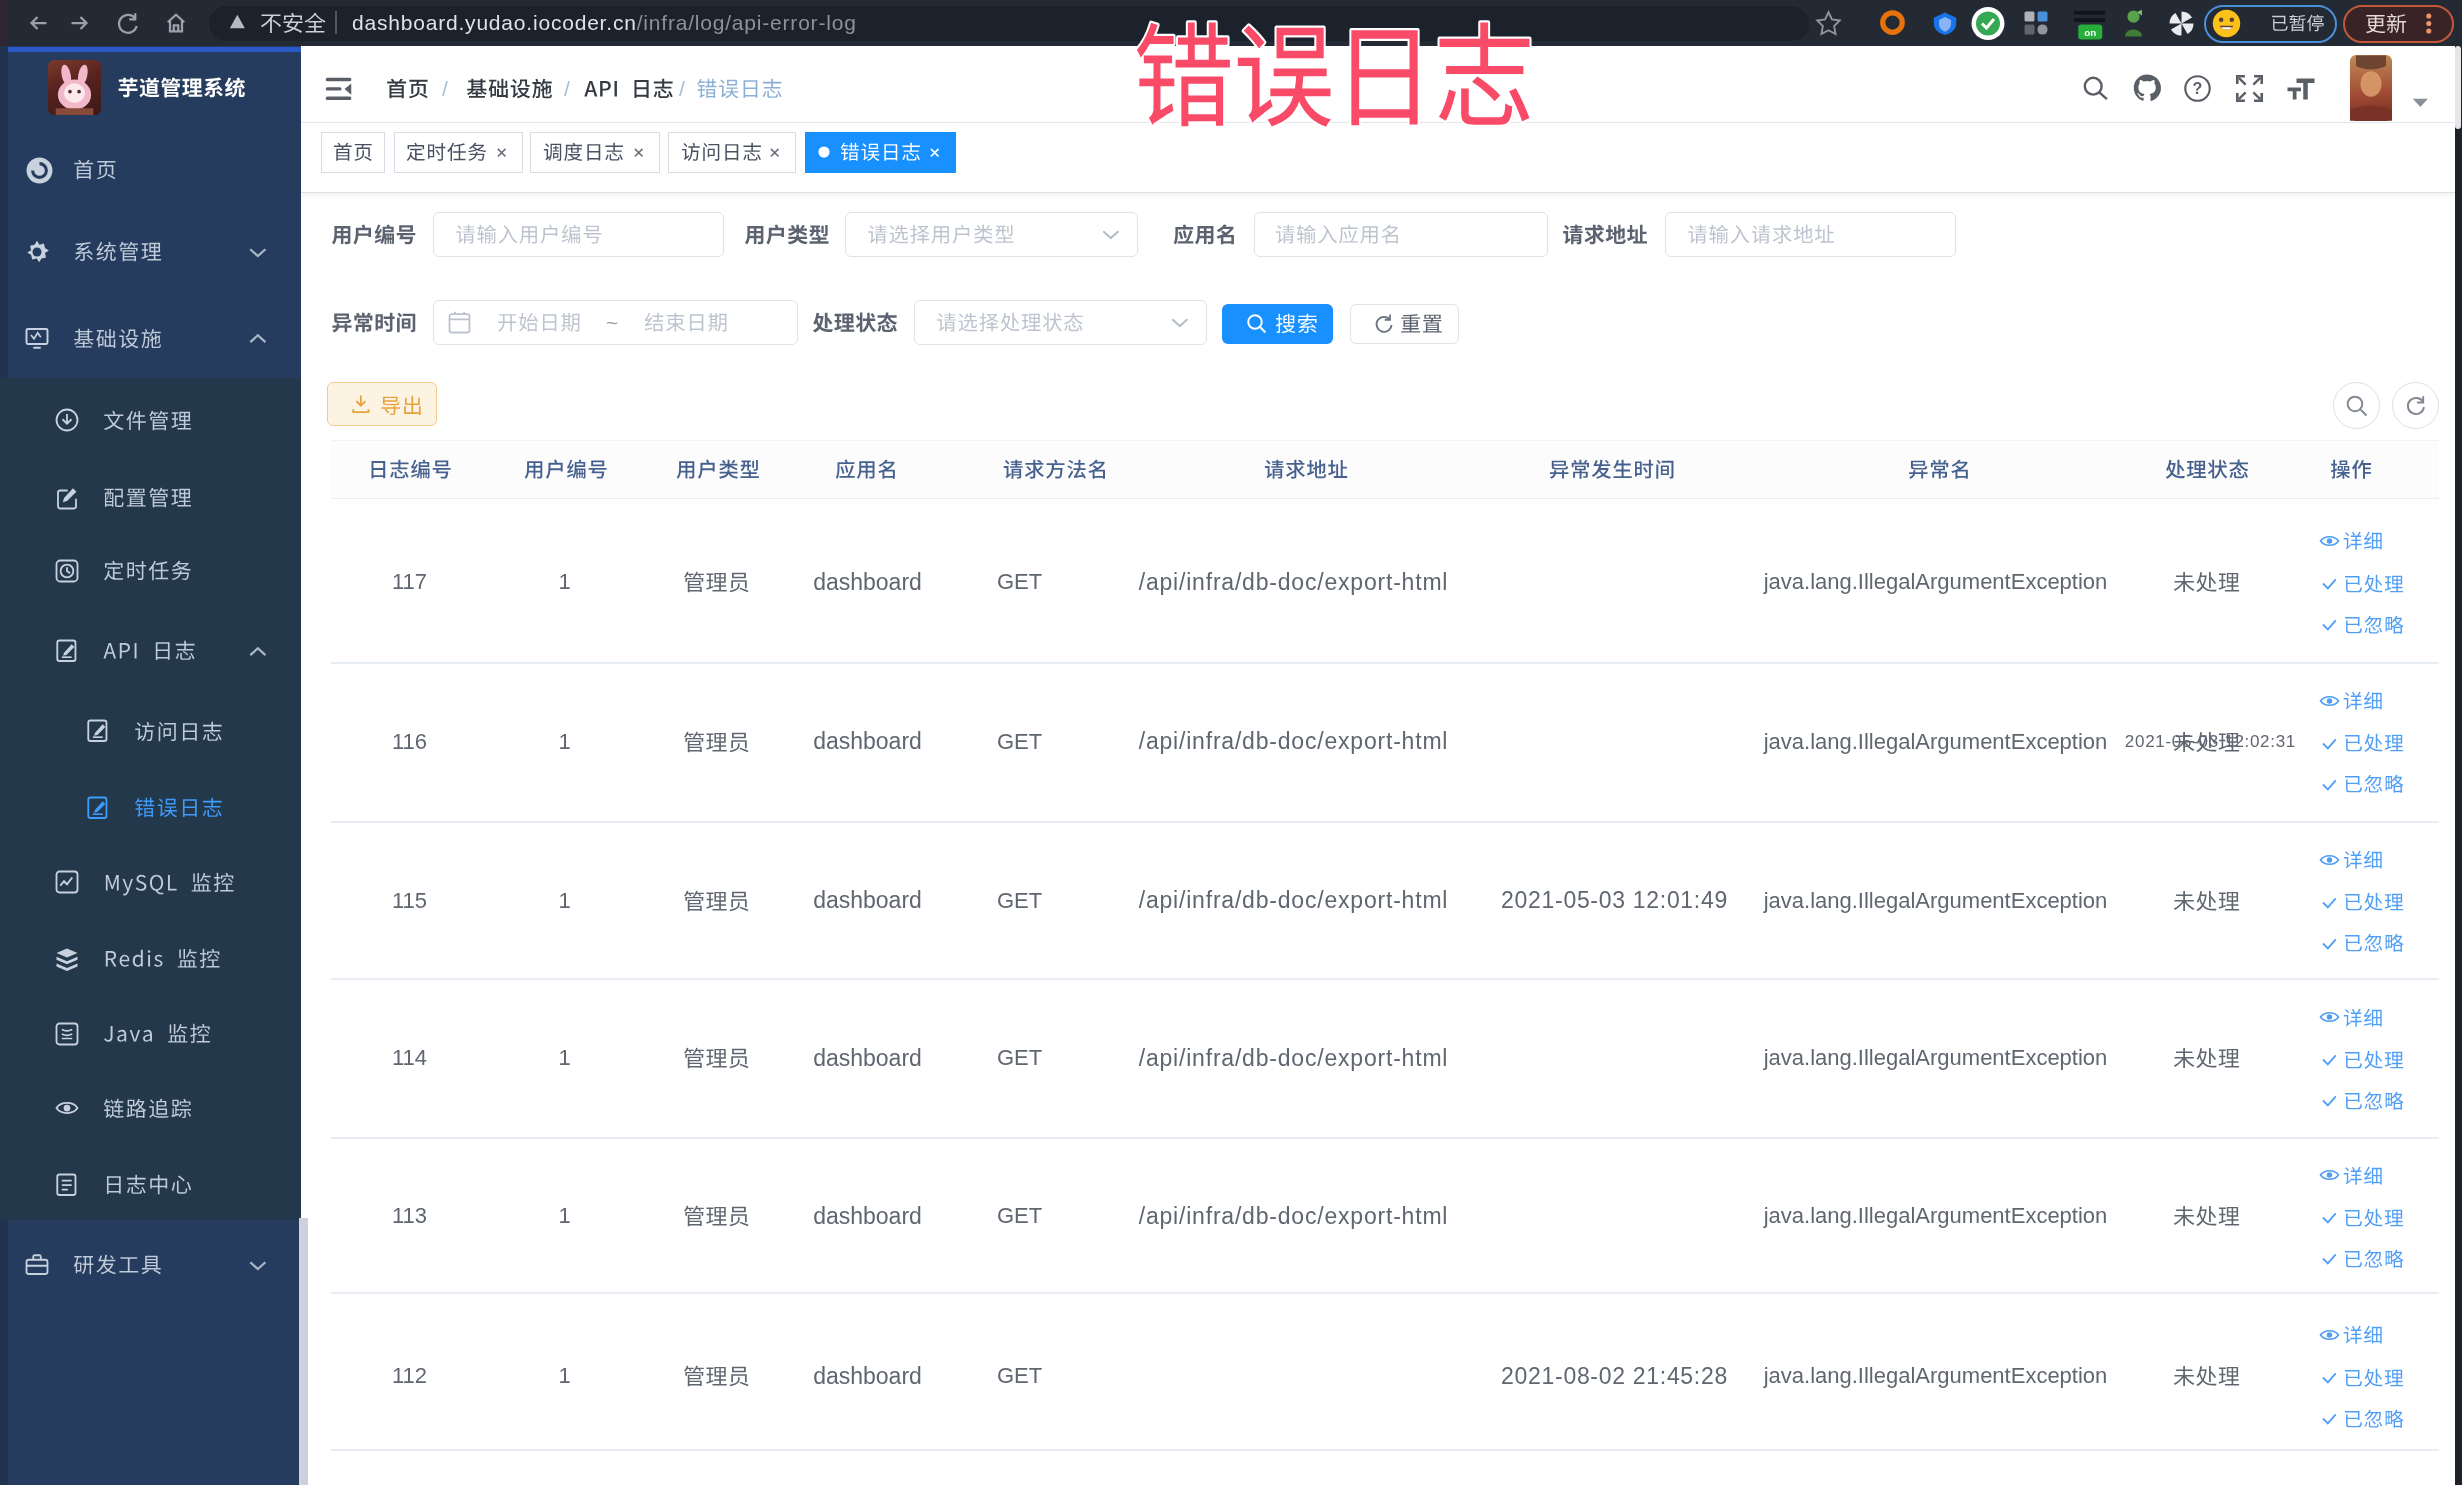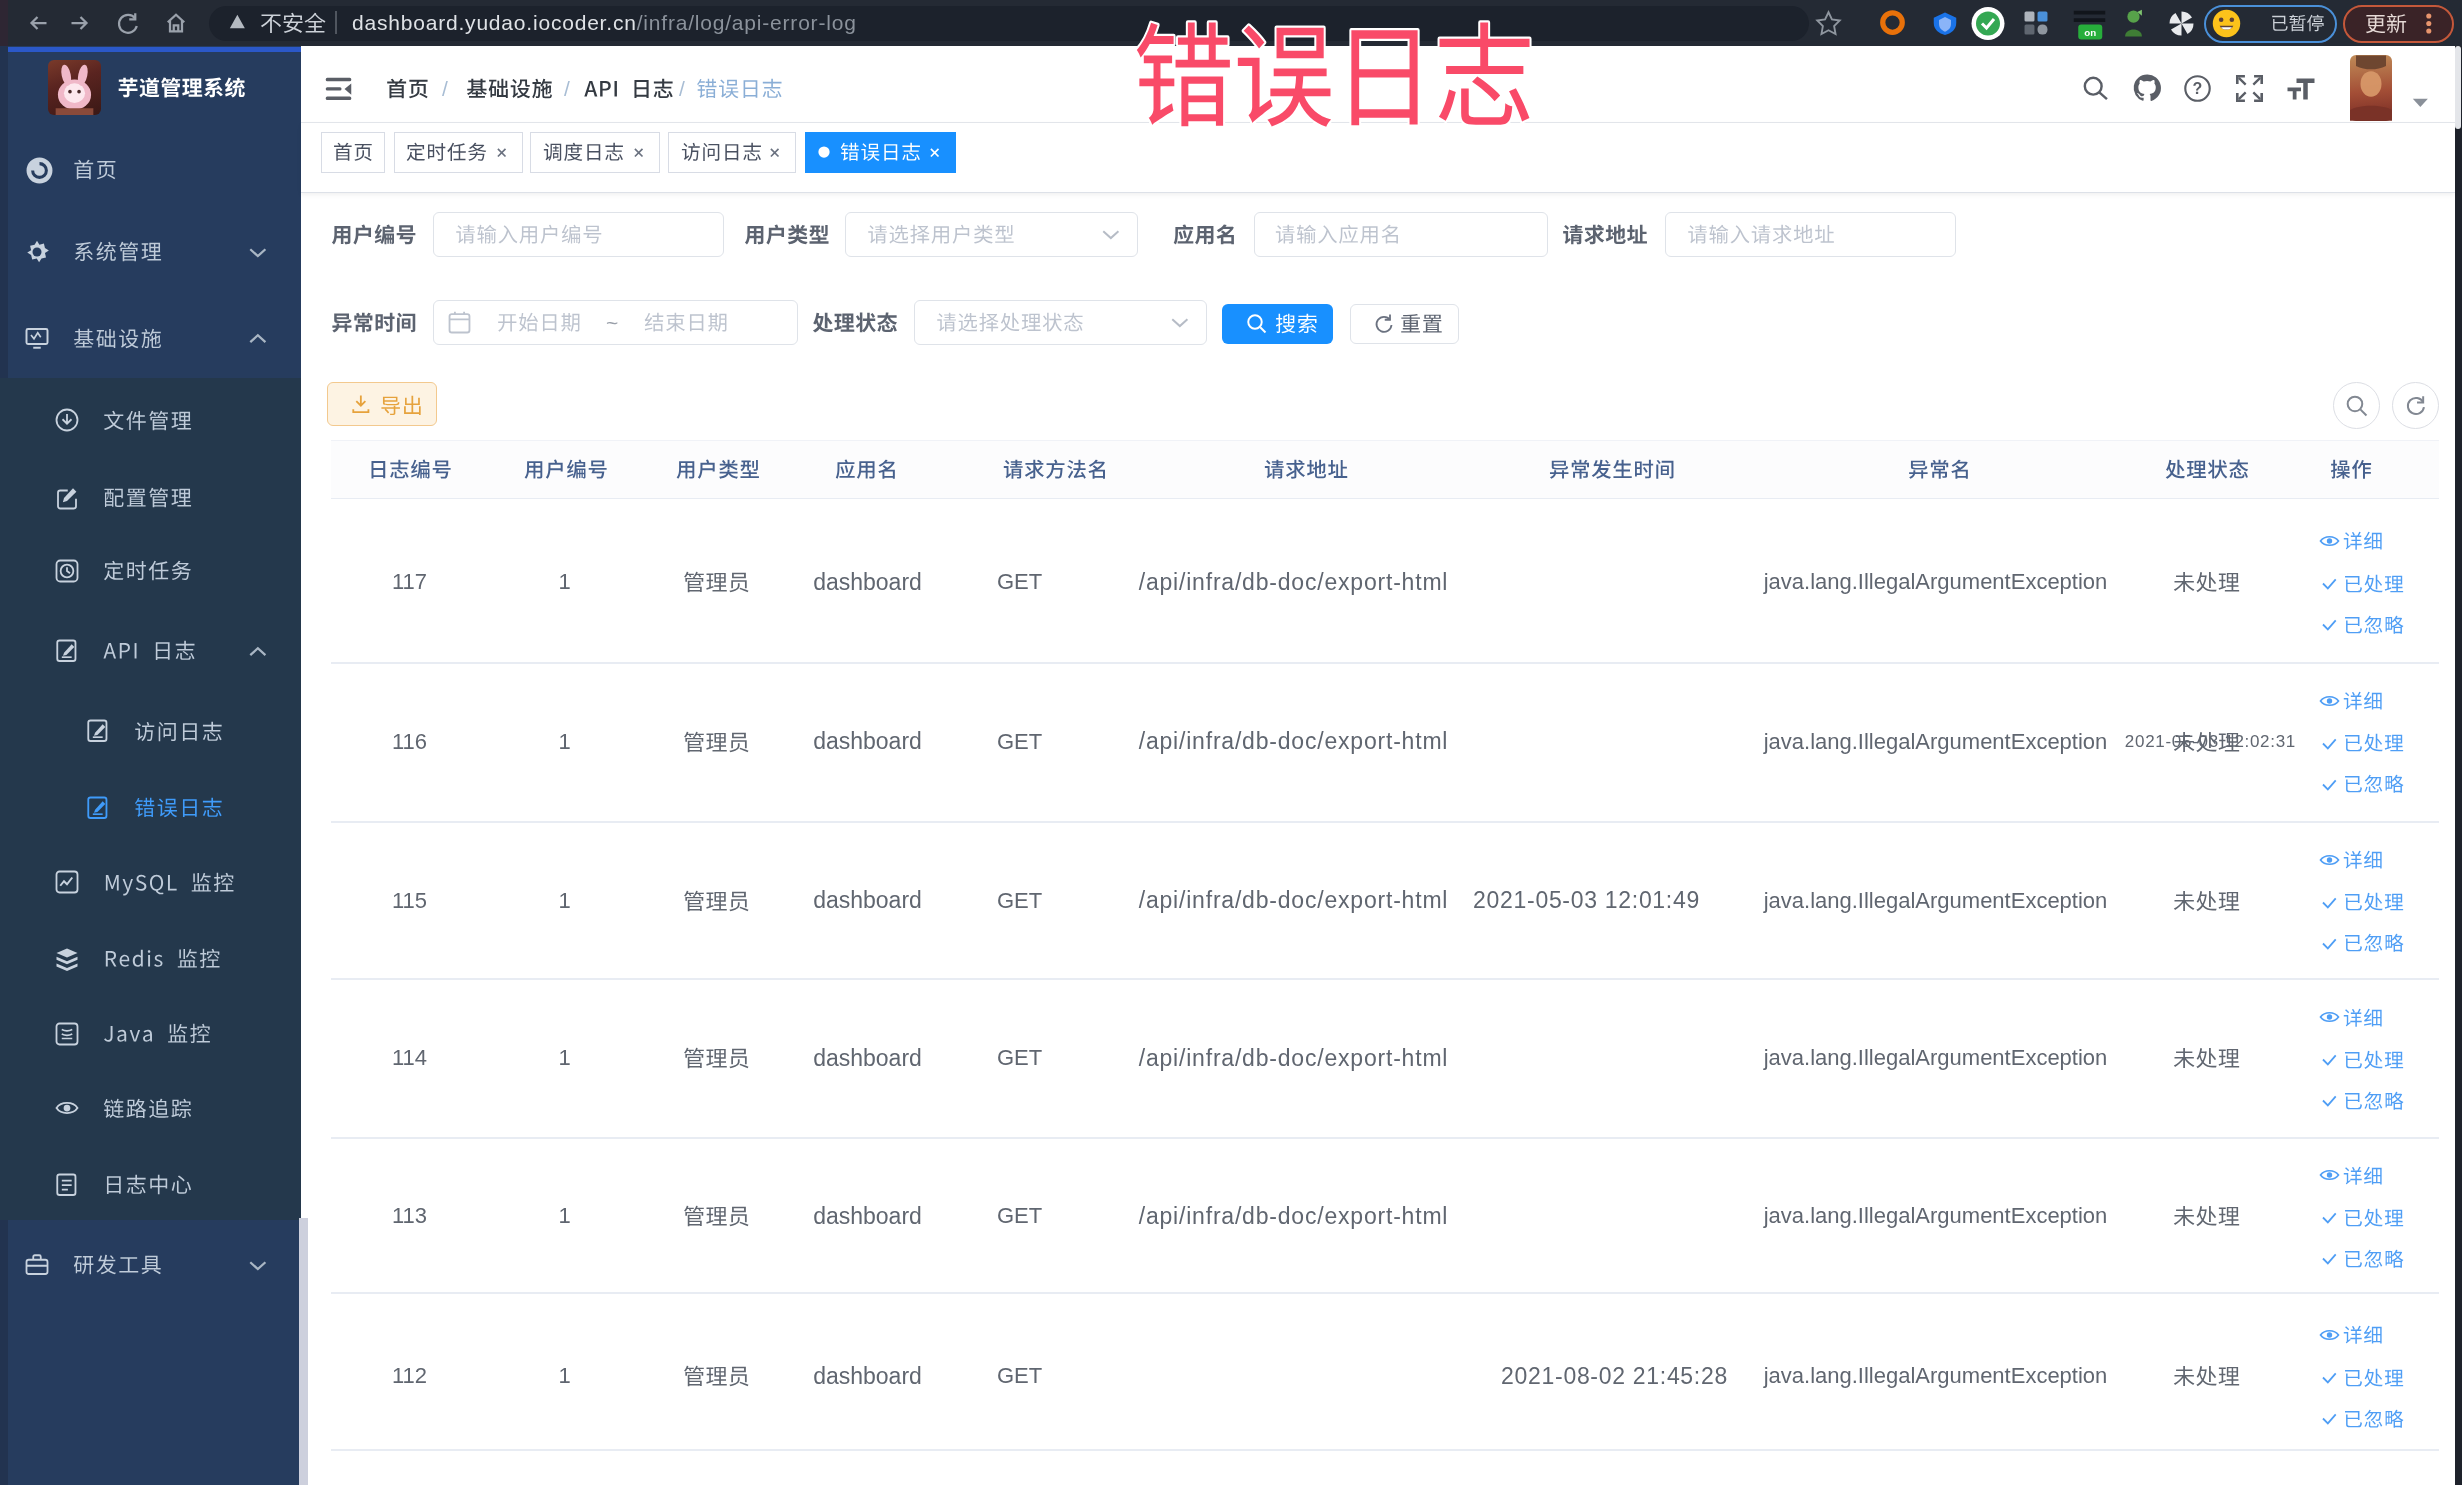--- a/index.html
+++ b/index.html
@@ -888,21 +888,21 @@
     <div style="position:absolute;left:683px;top:890px;line-height:0"><svg width="67" height="22" viewBox="0 -880 3034 1000" style="overflow:visible">
         <g fill="#606670">
           <use href="#g18" x="0"></use>
           <use href="#g19" x="1017"></use>
           <use href="#g153" x="2034"></use>
         </g>
       </svg></div>
     <div style="position:absolute;top:889px;font-family:'Liberation Sans',sans-serif;font-size:23px;color:#606670;font-weight:400;line-height:23px;white-space:pre;left:186px;width:1363px;text-align:center;">dashboard</div>
     <div style="position:absolute;top:890px;font-family:'Liberation Sans',sans-serif;font-size:22px;color:#606670;font-weight:400;line-height:22px;white-space:pre;left:338px;width:1363px;text-align:center;">GET</div>
     <div style="position:absolute;top:889px;font-family:'Liberation Sans',sans-serif;font-size:23px;color:#606670;font-weight:400;line-height:23px;white-space:pre;letter-spacing:0.8px;left:612px;width:1363px;text-align:center;">/api/infra/db-doc/export-html</div>
-    <div style="position:absolute;top:889px;font-family:'Liberation Sans',sans-serif;font-size:23px;color:#606670;font-weight:400;line-height:23px;white-space:pre;letter-spacing:0.7px;left:905px;width:1363px;text-align:center;">2021-05-03 12:01:49</div>
+    <div style="position:absolute;top:889px;font-family:'Liberation Sans',sans-serif;font-size:23px;color:#606670;font-weight:400;line-height:23px;white-space:pre;letter-spacing:0.7px;left:933px;width:1363px;text-align:center;">2021-05-03 12:01:49</div>
     <div style="position:absolute;top:890px;font-family:'Liberation Sans',sans-serif;font-size:22px;color:#606670;font-weight:400;line-height:22px;white-space:pre;left:1254px;width:1363px;text-align:center;">java.lang.IllegalArgumentException</div>
     <div style="position:absolute;left:2173px;top:890px;line-height:0"><svg width="67" height="22" viewBox="0 -880 3034 1000" style="overflow:visible">
         <g fill="#606670">
           <use href="#g154" x="0"></use>
           <use href="#g119" x="1017"></use>
           <use href="#g19" x="2034"></use>
         </g>
       </svg></div>
     <div style="position:absolute;left:2319px;top:851px;line-height:0"><svg width="21" height="18" viewBox="0 0 28 24" style="overflow:visible">
         <g stroke="#4f9ef5" stroke-width="2.2" fill="none">

